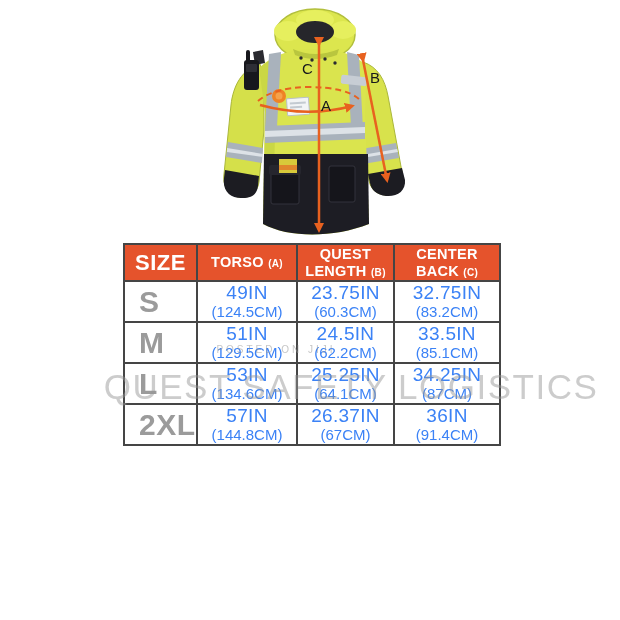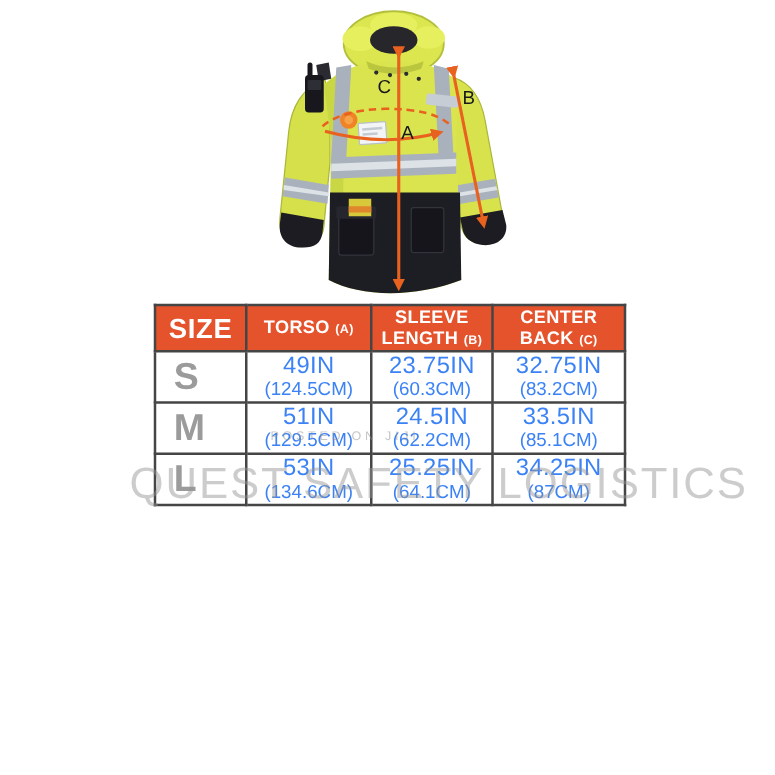--- a/index.html
+++ b/index.html
@@ -138,21 +138,21 @@
       <col style="width:97px">
       <col style="width:106px">
     </colgroup>
   <thead>
     <tr>
       <th class="size-h">SIZE</th>
       <th class="col-h">
         <span class="hl"><span>TORSO</span> <span class="hdr-sub">(A)</span></span>
       </th>
       <th class="col-h">
-        <span class="hl">SLEEVE</span>
+        <span class="hl">QUEST</span>
         <span class="hl"><span>LENGTH</span> <span class="hdr-sub">(B)</span></span>
       </th>
       <th class="col-h">
         <span class="hl">CENTER</span>
         <span class="hl"><span>BACK</span> <span class="hdr-sub">(C)</span></span>
       </th>
     </tr>
   </thead>
   <tbody>
     <tr>
@@ -193,17 +193,32 @@
         </td>
       <td class="val-cell">
           <span class="in-val">25.25IN</span>
           <span class="cm-val">(64.1CM)</span>
         </td>
       <td class="val-cell">
           <span class="in-val">34.25IN</span>
           <span class="cm-val">(87CM)</span>
         </td>
     </tr>
+    <tr>
+      <td class="size-cell">2XL</td>
+      <td class="val-cell">
+          <span class="in-val">57IN</span>
+          <span class="cm-val">(144.8CM)</span>
+        </td>
+      <td class="val-cell">
+          <span class="in-val">26.37IN</span>
+          <span class="cm-val">(67CM)</span>
+        </td>
+      <td class="val-cell">
+          <span class="in-val">36IN</span>
+          <span class="cm-val">(91.4CM)</span>
+        </td>
+    </tr>
   </tbody>
 </table>
 
 <div class="wm-top">POSTED ON JIJI</div>
 <div class="wm-main">QUEST SAFETY LOGISTICS</div>
 
 </body></html>

